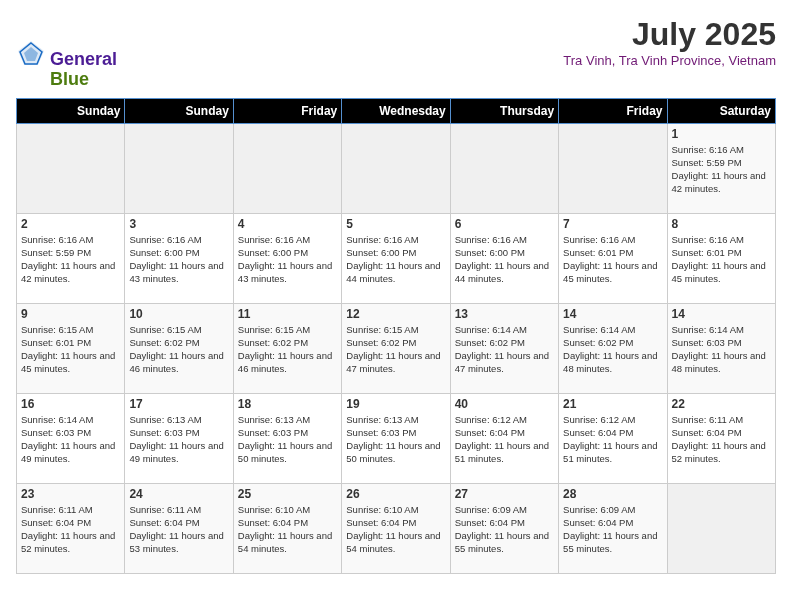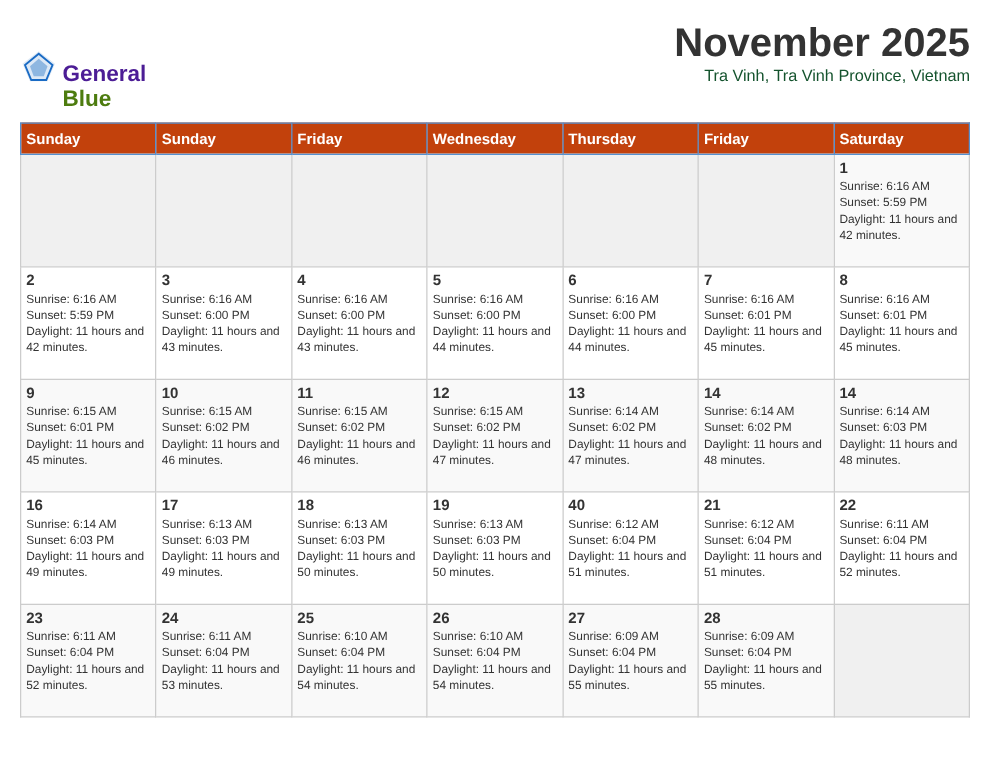--- a/index.html
+++ b/index.html
@@ -34,34 +34,34 @@
       height: 28px;
     }
     .title-block { text-align: right; }
     .month-title {
       font-size: 32px;
       font-weight: bold;
       color: #333;
     }
     .subtitle {
       font-size: 13px;
-      color: #14532d;
+      color: #701a75;
     }
     .calendar {
       width: 100%;
       border-collapse: collapse;
       table-layout: fixed;
     }
     .calendar thead th {
-      background: #c2410c;
+      background: #000000;
       color: #fff;
       font-size: 12px;
       font-weight: bold;
       padding: 5px 4px;
-      text-align: left;
+      text-align: right;
       border: 1px solid #5590d0;
     }
     .calendar tbody td {
       border: 1px solid #ccc;
       vertical-align: top;
       padding: 3px 4px;
       height: 90px;
       font-size: 10px;
       color: #333;
       background: #fff;
@@ -94,21 +94,21 @@
       <polygon points="15,2 28,12 22,26 8,26 2,12" fill="#1a6bc4" opacity="0.15"></polygon>
       <polygon points="15,4 26,13 21,25 9,25 4,13" fill="none" stroke="#1a6bc4" stroke-width="1.5"></polygon>
       <polygon points="15,8 22,14 19,22 11,22 8,14" fill="#1a6bc4" opacity="0.4"></polygon>
     </svg>
     <div class="logo-text">
       <span class="general">General</span>
       <span class="blue">Blue</span>
     </div>
   </div>
   <div class="title-block">
-    <div class="month-title">November 2025</div>
+    <div class="month-title">July 2025</div>
     <div class="subtitle">Tra Vinh, Tra Vinh Province, Vietnam</div>
   </div>
 </div>
 
 <table class="calendar">
   <thead>
     <tr>
     <th>Sunday</th>
         <th>Sunday</th>
         <th>Friday</th>

